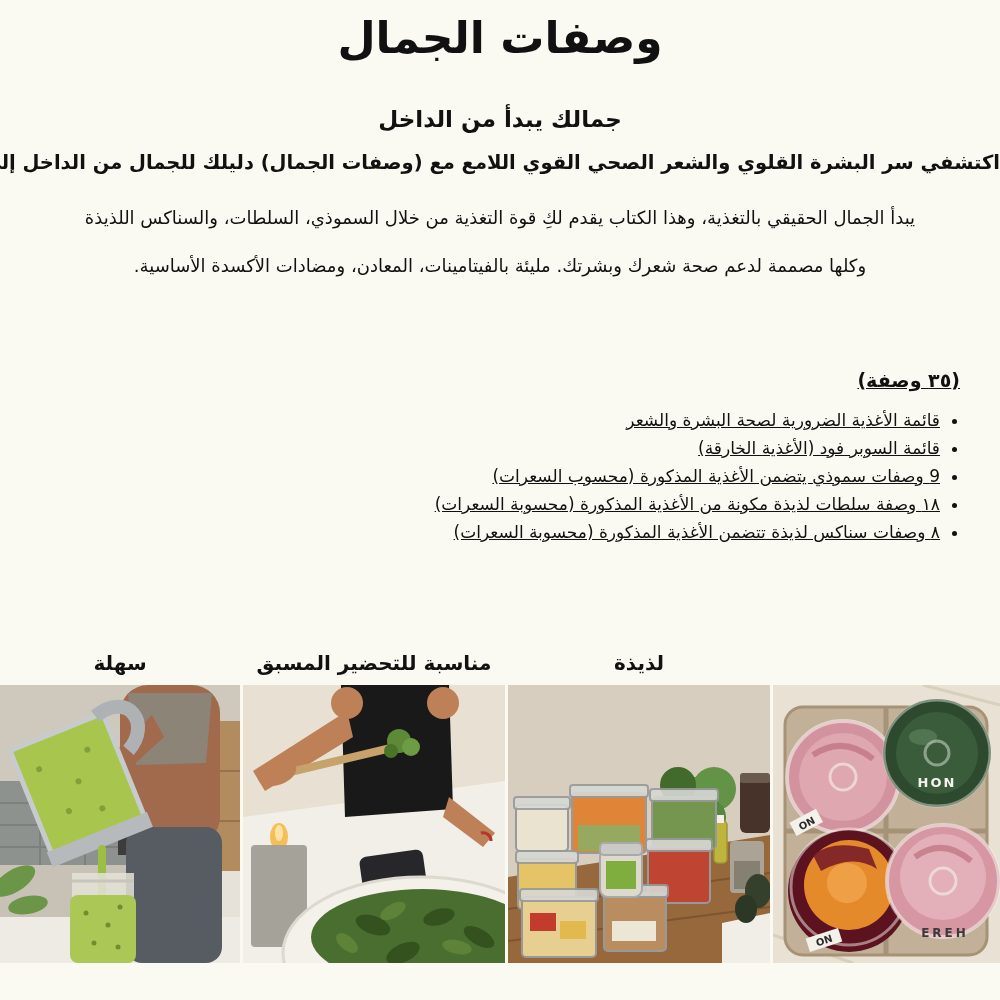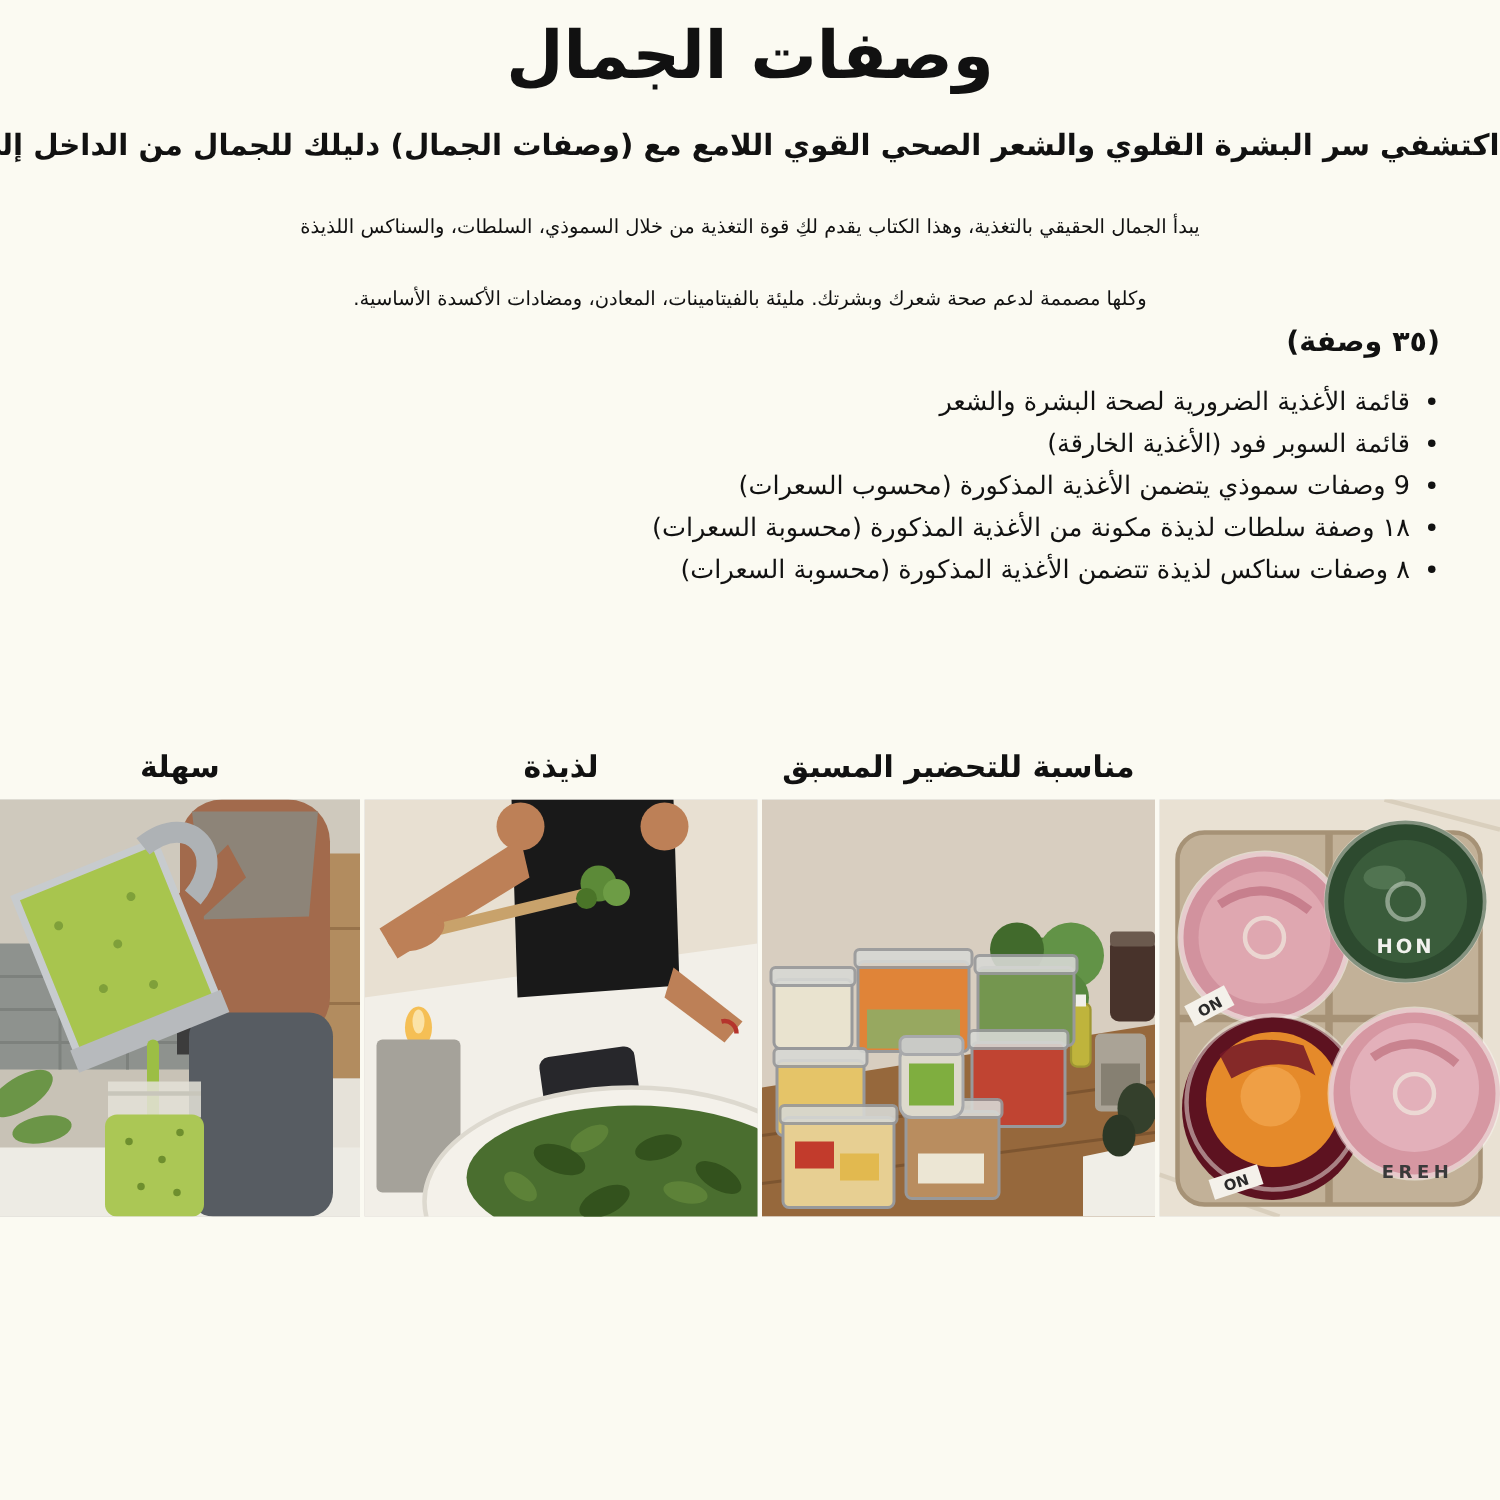--- a/index.html
+++ b/index.html
@@ -15,25 +15,25 @@
   }
   .page-subtitle{
     text-align:center;font-size:23px;font-weight:bold;
     margin-top:36px;line-height:30px;white-space:nowrap;
   }
   .tagline{
     text-align:center;font-size:19.5px;font-weight:bold;
     margin-top:14px;line-height:30px;white-space:nowrap;overflow:hidden;
   }
   .intro p{
-    text-align:center;font-size:13px;font-weight:normal;
+    text-align:center;font-size:18px;font-weight:normal;
     margin:0;line-height:28px;white-space:nowrap;overflow:hidden;
   }
   .intro p.first{margin-top:26px;margin-bottom:20px;}
-  .contents{margin-right:40px;}
+  .contents{margin-top:86px;margin-right:40px;text-decoration:underline;}
   .contents-heading{font-size:19px;font-weight:bold;line-height:28px;text-align:right;}
   .contents ul{
     margin:12px 0 0 0;padding:0 20px 0 0;list-style:disc;
   }
   .contents li{
     font-size:17px;line-height:28px;text-align:right;
   }
   .features-row{
     margin-top:103px;
     display:grid;grid-template-columns:240px 262px 262px 227px;column-gap:3px;
@@ -49,20 +49,21 @@
   }
   .photo{width:100%;height:278px;display:block;background:#ddd;}
 </style>
 </head>
 <body>
 
 <div class="page">
 
   <div class="page-title">وصفات الجمال</div>
 
+  <div class="page-subtitle">جمالك يبدأ من الداخل</div>
 
   <div class="tagline">اكتشفي سر البشرة القلوي والشعر الصحي القوي اللامع مع (وصفات الجمال) دليلك للجمال من الداخل إلى الخارج</div>
 
   <div class="intro">
     <p class="first">يبدأ الجمال الحقيقي بالتغذية، وهذا الكتاب يقدم لكِ قوة التغذية من خلال السموذي، السلطات، والسناكس اللذيذة</p>
     <p>وكلها مصممة لدعم صحة شعرك وبشرتك. مليئة بالفيتامينات، المعادن، ومضادات الأكسدة الأساسية.</p>
   </div>
 
   <div class="contents">
     <div class="contents-heading">(٣٥ وصفة)</div>
@@ -70,22 +71,22 @@
       <li>قائمة الأغذية الضرورية لصحة البشرة والشعر</li>
       <li>قائمة السوبر فود (الأغذية الخارقة)</li>
       <li>9 وصفات سموذي يتضمن الأغذية المذكورة (محسوب السعرات)</li>
       <li>١٨ وصفة سلطات لذيذة مكونة من الأغذية المذكورة (محسوبة السعرات)</li>
       <li>٨ وصفات سناكس لذيذة تتضمن الأغذية المذكورة (محسوبة السعرات)</li>
     </ul>
   </div>
 
   <div class="features-row">
     <div class="feature-label">سهلة</div>
+    <div class="feature-label">مناسبة للتحضير المسبق</div>
     <div class="feature-label">لذيذة</div>
-    <div class="feature-label">مناسبة للتحضير المسبق</div>
   </div>
 
   <div class="photos-row">
 
     <svg class="photo" viewBox="0 0 240 278" xmlns="http://www.w3.org/2000/svg">
       <rect width="240" height="278" fill="#C8C2B6"></rect>
       <rect width="240" height="120" fill="#CFC9BD"></rect>
       <rect x="0" y="96" width="160" height="84" fill="#8E928E"></rect>
       <g stroke="#7D817D" stroke-width="2">
         <line x1="0" y1="118" x2="160" y2="118"></line>

